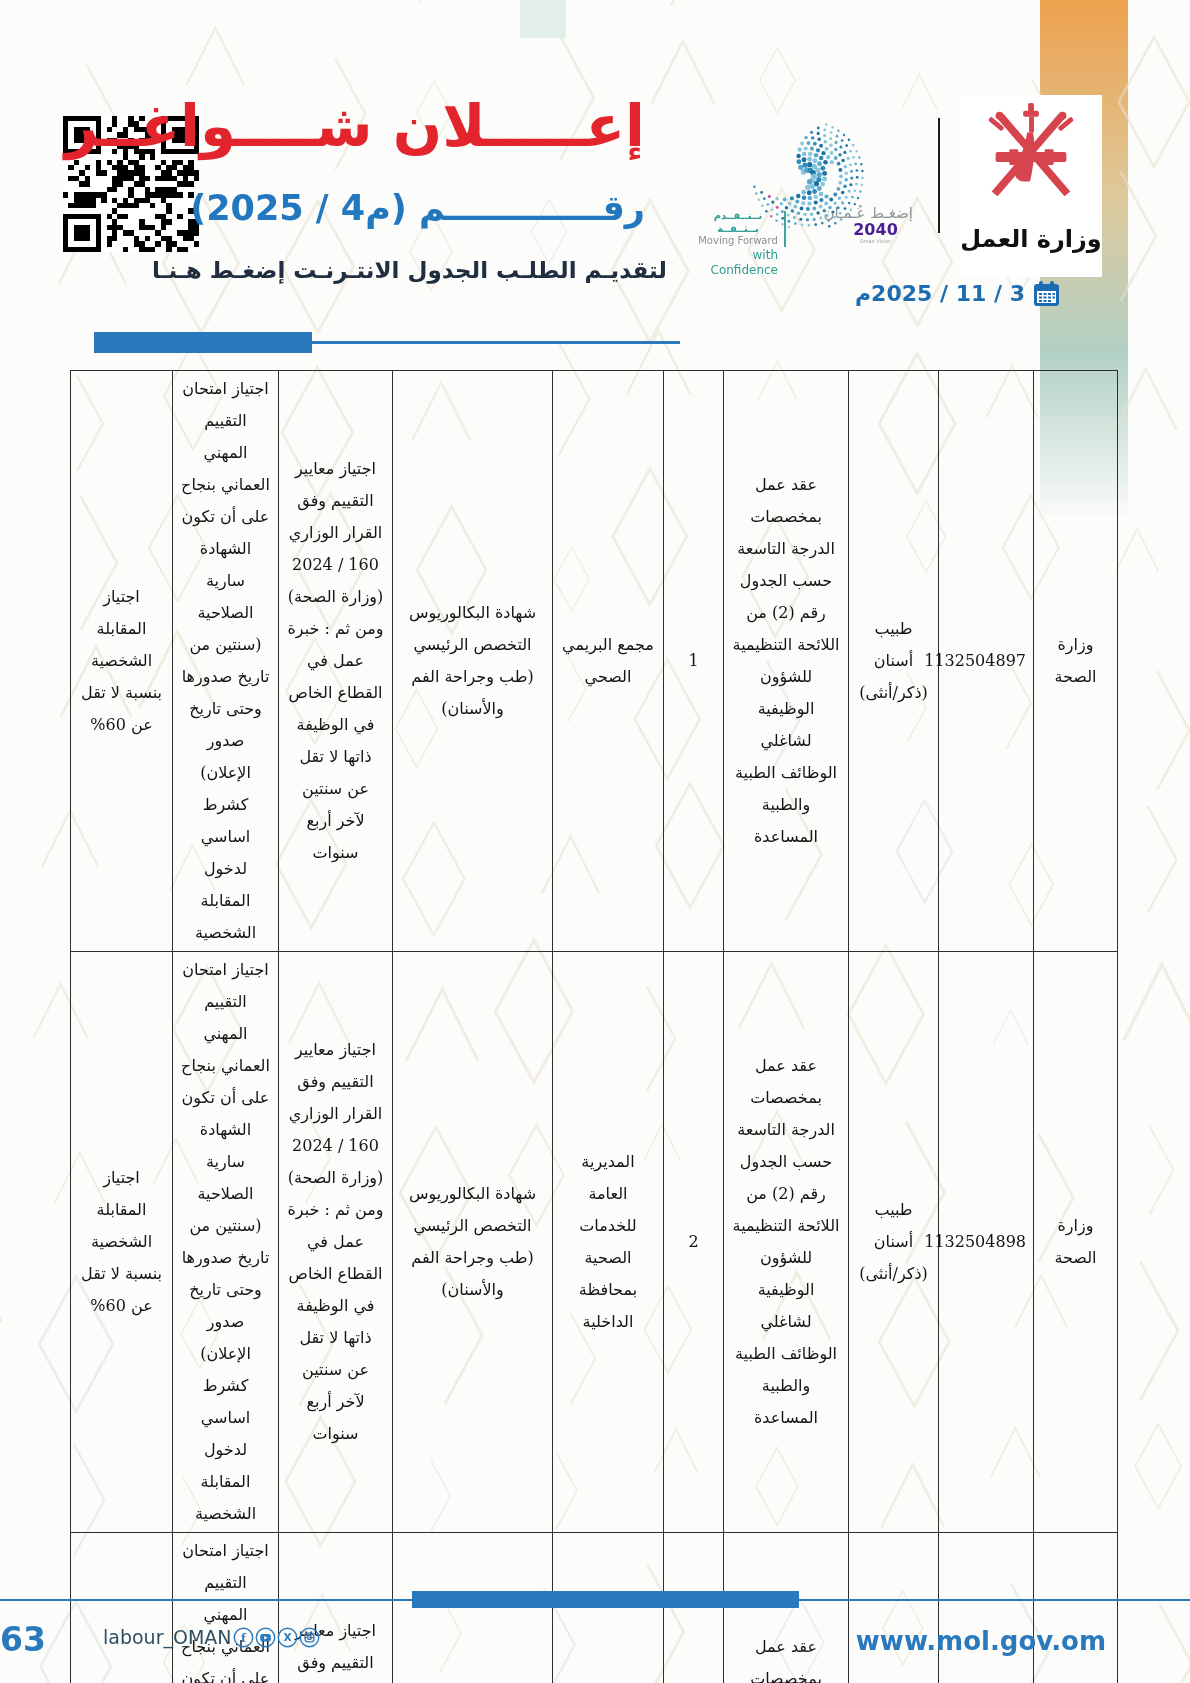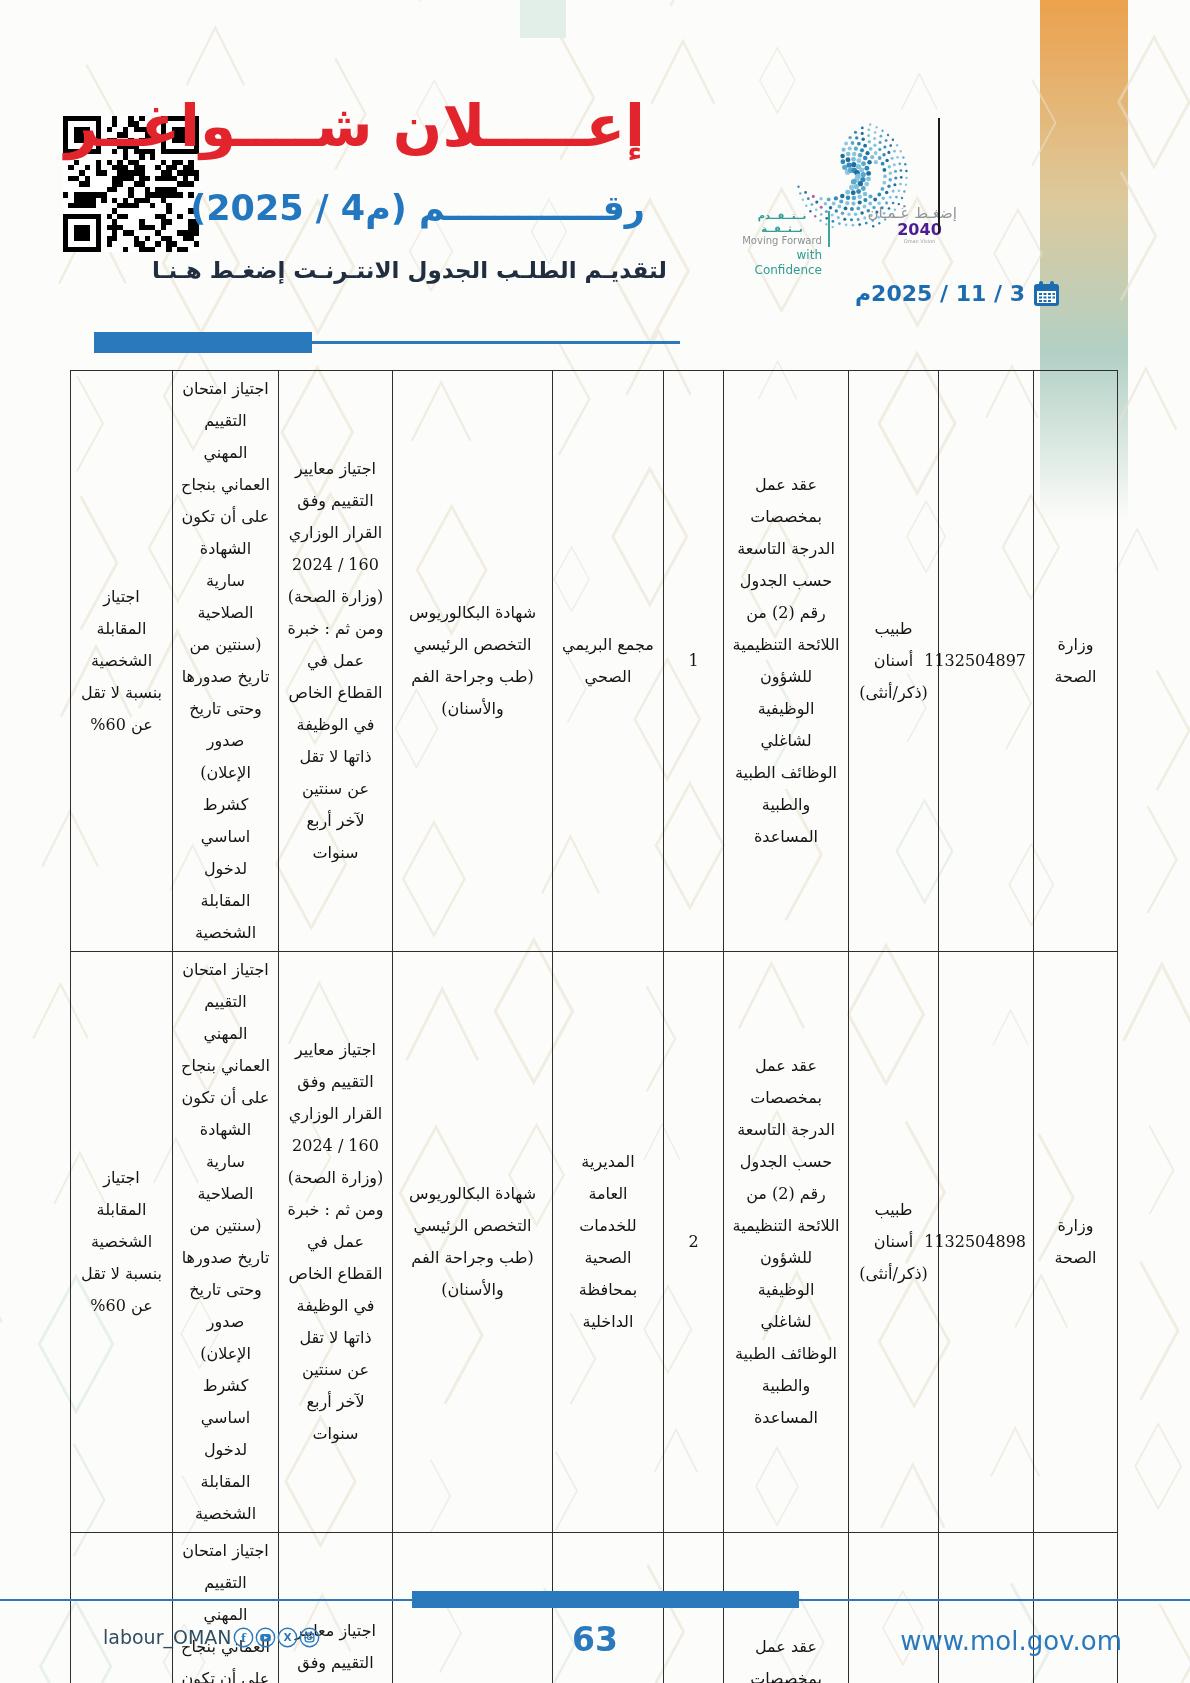--- a/index.html
+++ b/index.html
@@ -18,21 +18,21 @@
   .title-blue{position:absolute;right:545px;top:188px;direction:rtl;white-space:nowrap;
      font-size:35px;font-weight:bold;color:#2277be;}
   .apply-text{position:absolute;right:523px;top:257px;direction:rtl;white-space:nowrap;
      font-size:23px;font-weight:bold;color:#202e40;cursor:pointer;}
   .bar-blue{position:absolute;left:94px;top:332px;width:218px;height:21px;background:#2a79bd;}
   .line-blue{position:absolute;left:312px;top:341px;width:368px;height:3px;background:#2a79bd;}
   .divider-v{position:absolute;left:938px;top:118px;width:2px;height:115px;background:#1c1c1c;}
   .emblem-card{position:absolute;left:960px;top:95px;width:142px;height:182px;background:#fff;
      display:flex;flex-direction:column;align-items:center;}
   .ministry-name{font-size:24px;font-weight:bold;color:#111;margin-top:2px;direction:rtl;white-space:nowrap;}
-  .vision{position:absolute;left:698px;top:118px;width:215px;height:130px;margin-left:44px;}
+  .vision{position:absolute;left:698px;top:118px;width:215px;height:130px;}
   #visiondots{position:absolute;left:48px;top:0;}
   .v-tag{position:absolute;left:0;top:92px;width:80px;text-align:center;line-height:1.25;}
   .v-tag .ar{color:#2f9c94;font-size:10px;font-weight:bold;direction:rtl;}
   .v-tag .en1{color:#8a9096;font-size:10px;}
   .v-tag .en2{color:#2f9c94;font-size:12px;font-weight:normal;text-align:right;}
   .v-line{position:absolute;left:86px;top:93px;width:2px;height:36px;background:#3aa69e;}
   .v-name{position:absolute;left:140px;top:86px;width:75px;text-align:center;}
   .v-name .ar{color:#8f9598;font-size:15px;direction:rtl;white-space:nowrap;}
   .v-name .yr{color:#4c1d95;font-size:16px;font-weight:bold;line-height:1;}
   .v-name .sub{color:#9aa0a4;font-size:5px;}
@@ -48,23 +48,23 @@
   table.vac{border:1.5px solid #2e2e2e;}
   td.c-ref_number{font-size:17px;}
   td.c-exam{line-height:1.52;margin-left:17px;}
   td.c-criteria{line-height:1.8;}
   
   .f-line{position:absolute;left:0;top:1599px;width:1190px;height:2px;background:#2a79bd;}
   .f-bar{position:absolute;left:412px;top:1591px;width:387px;height:17px;background:#2a79bd;}
   .f-social{position:absolute;left:103px;top:1626px;display:flex;align-items:center;gap:1px;}
   .f-handle{color:#2e4e63;font-size:19px;}
   .f-icon{width:21px;height:21px;}
-  .f-page{position:absolute;left:0;top:1620px;width:1190px;text-align:center;
+  .f-page{position:absolute;left:0;top:1620px;width:1190px;text-align:left;
      color:#2a79bd;font-size:33px;font-weight:bold;}
-  .f-site{position:absolute;right:68px;top:1626px;color:#2a79bd;font-size:26px;font-weight:normal;cursor:pointer;}
+  .f-site{position:absolute;right:84px;top:1626px;color:#2a79bd;font-size:26px;font-weight:bold;cursor:pointer;}
 </style>
 </head>
 <body>
 
 <div class="page">
 
   <div class="grad-band"></div>
   <svg id="pattern" width="1190" height="1683">
       <path d="M-25,10 L0,-40 L25,10" transform="translate(-62.5,-84.5) scale(1.53)" fill="none" stroke="#e9e1cf" stroke-width="2"></path>
       <path d="M-25,10 L0,-40 L25,10" transform="translate(73.7,-61.9) scale(0.90)" fill="none" stroke="#e9e1cf" stroke-width="2"></path>
@@ -617,20 +617,40 @@
     <div class="v-line"></div>
     <div class="v-name">
       <div class="ar">إضغـط عُـمـان</div>
       <div class="yr">2040</div>
       <div class="sub">Oman Vision</div>
     </div>
   </div>
 
   <div class="divider-v"></div>
 
+  <div class="emblem-card">
+    <svg width="118" height="128" viewBox="0 0 120 130">
+      <g fill="#d6454e" stroke="#d6454e">
+        <path d="M26 24 L32 19 L100 98 L94 103 Z" stroke="none"></path>
+        <path d="M94 24 L88 19 L20 98 L26 103 Z" stroke="none"></path>
+        <circle cx="28" cy="21" r="4" stroke="none"></circle>
+        <circle cx="92" cy="21" r="4" stroke="none"></circle>
+        <rect x="16" y="27" width="18" height="5" rx="2" transform="rotate(40 25 29)" stroke="none"></rect>
+        <rect x="86" y="27" width="18" height="5" rx="2" transform="rotate(-40 95 29)" stroke="none"></rect>
+        <rect x="24" y="58" width="72" height="10" rx="2" stroke="none"></rect>
+        <rect x="38" y="55" width="9" height="16" rx="1" stroke="none"></rect>
+        <rect x="74" y="55" width="9" height="16" rx="1" stroke="none"></rect>
+        <rect x="52" y="16" width="16" height="6" rx="2" stroke="none"></rect>
+        <rect x="57" y="8" width="6" height="9" rx="2" stroke="none"></rect>
+        <rect x="58" y="22" width="5" height="16" stroke="none"></rect>
+        <path d="M56 38 C54 54 48 64 44 76 C42 83 47 88 53 88 L59 88 C63 70 65 52 62 38 Z" stroke="none"></path>
+      </g>
+    </svg>
+    <div class="ministry-name">وزارة العمل</div>
+  </div>
 
   <div class="date-row">
     <svg class="cal" width="27" height="27" viewBox="0 0 27 27">
       <rect x="1" y="4" width="25" height="22" rx="3" fill="#1e6cb0"></rect>
       <rect x="6" y="1" width="4" height="6" rx="2" fill="#1e6cb0"></rect>
       <rect x="17" y="1" width="4" height="6" rx="2" fill="#1e6cb0"></rect>
       <rect x="4" y="11" width="19" height="12" fill="#fff"></rect>
       <g fill="#1e6cb0">
         <rect x="6" y="13" width="3" height="2"></rect>
           <rect x="10.5" y="13" width="3" height="2"></rect>

